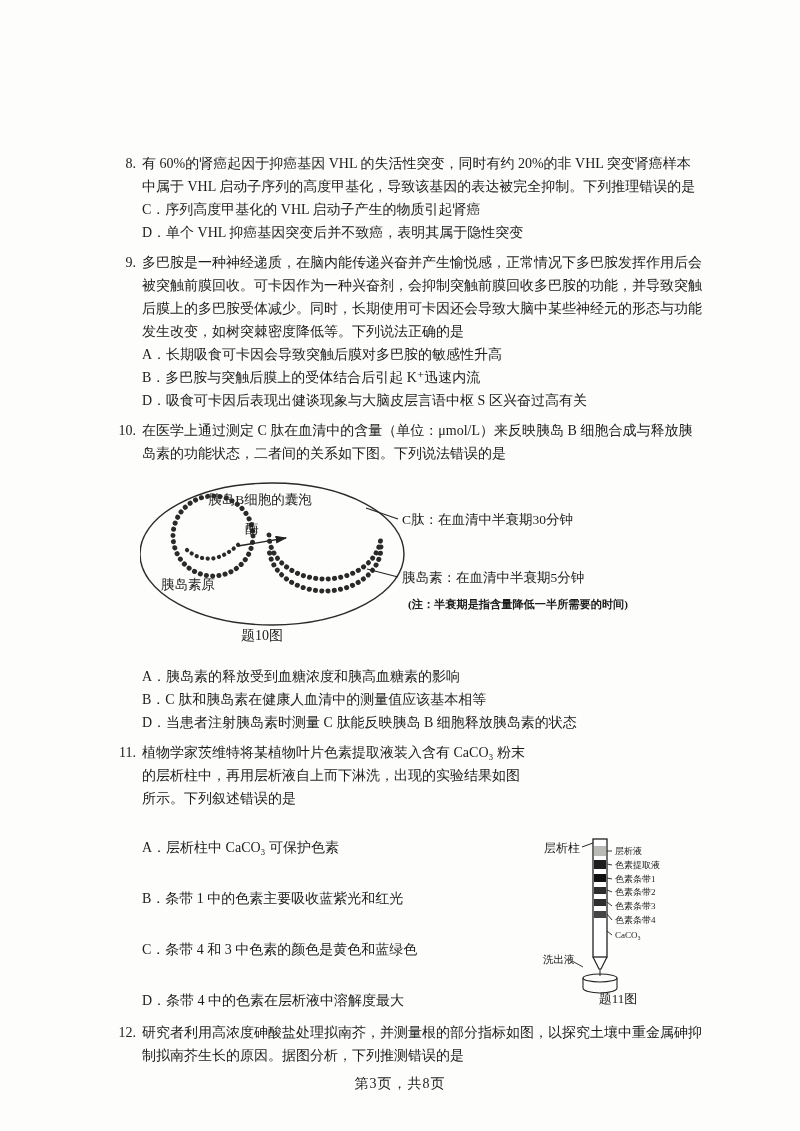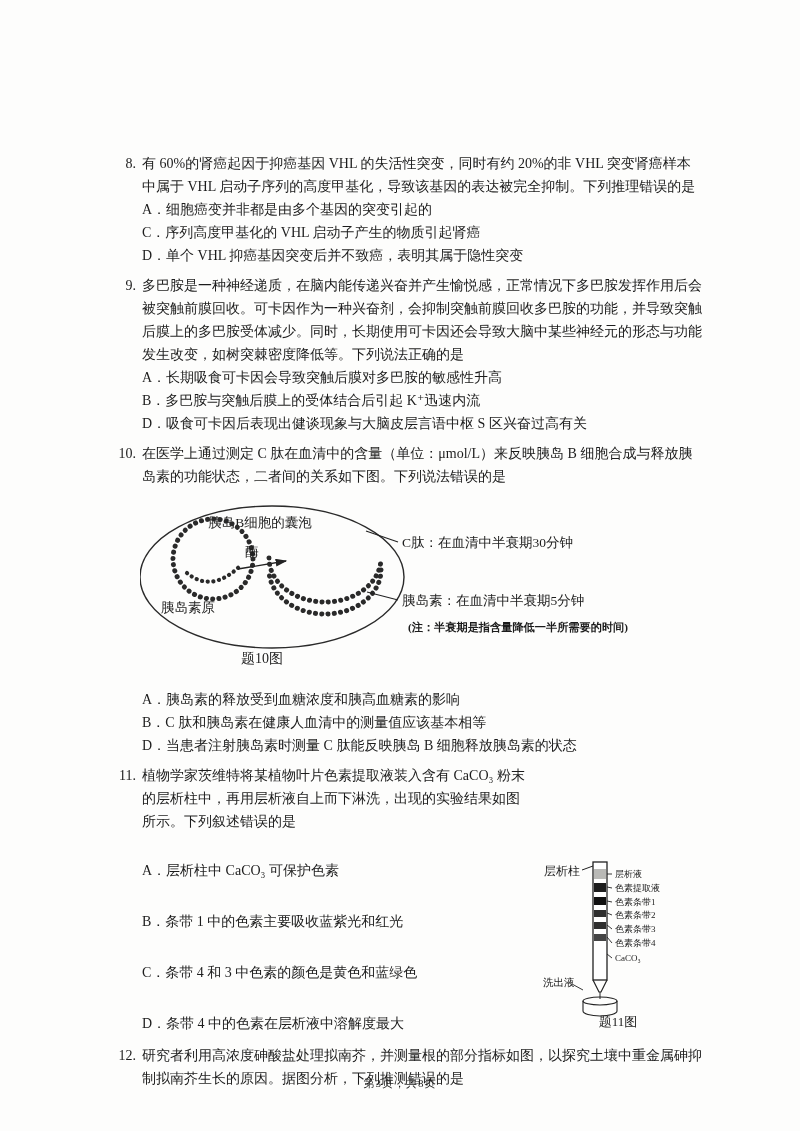--- a/index.html
+++ b/index.html
@@ -29,36 +29,35 @@
   .q11-row { display: flex; align-items: flex-end; }
   .q11-left { flex: 0 0 420px; }
   .q11-left .opts .opt { line-height: 27px; margin-top: 24px; }
   .q11-fig { flex: 1; padding-left: 8px; margin-top: -4px; text-decoration: underline; }
   svg text { fill: #1c1c1c; font-family: "Liberation Serif", "DejaVu Serif", serif; }
   .footer {
     position: absolute;
     left: 0; top: 1072px;
     width: 100%;
     text-align: center;
-    font-size: 11px;
+    font-size: 14px;
     letter-spacing: 1px;
   }
 </style>
 </head>
 <body>
 
 <div class="page">
 
   <div class="q">
     <div class="qhead">
       <span class="qnum">8.</span>
       <div class="qstem">有 60%的肾癌起因于抑癌基因 VHL 的失活性突变，同时有约 20%的非 VHL 突变肾癌样本中属于 VHL 启动子序列的高度甲基化，导致该基因的表达被完全抑制。下列推理错误的是</div>
     </div>
     <div class="opts">
-      <div class="opt">A．细胞癌变并非都是由多个基因的突变引起的</div>
       <div class="opt">C．序列高度甲基化的 VHL 启动子产生的物质引起肾癌</div>
       <div class="opt">D．单个 VHL 抑癌基因突变后并不致癌，表明其属于隐性突变</div>
     </div>
   </div>
 
   <div class="q">
     <div class="qhead">
       <span class="qnum">9.</span>
       <div class="qstem">多巴胺是一种神经递质，在脑内能传递兴奋并产生愉悦感，正常情况下多巴胺发挥作用后会被突触前膜回收。可卡因作为一种兴奋剂，会抑制突触前膜回收多巴胺的功能，并导致突触后膜上的多巴胺受体减少。同时，长期使用可卡因还会导致大脑中某些神经元的形态与功能发生改变，如树突棘密度降低等。下列说法正确的是</div>
     </div>

